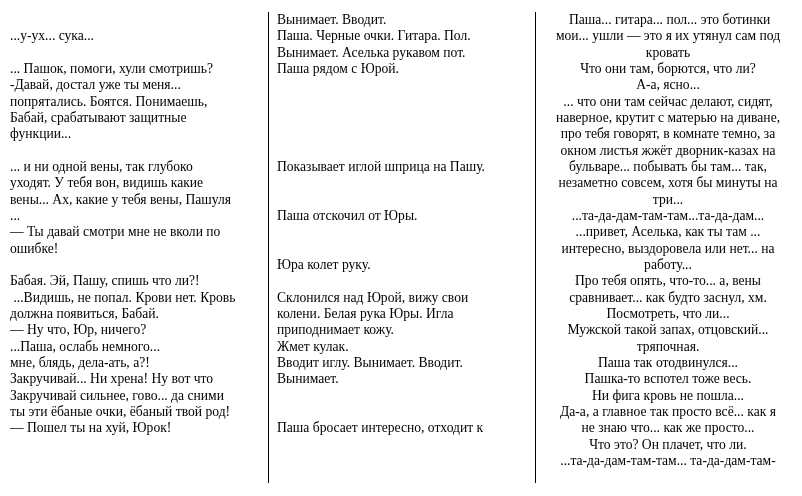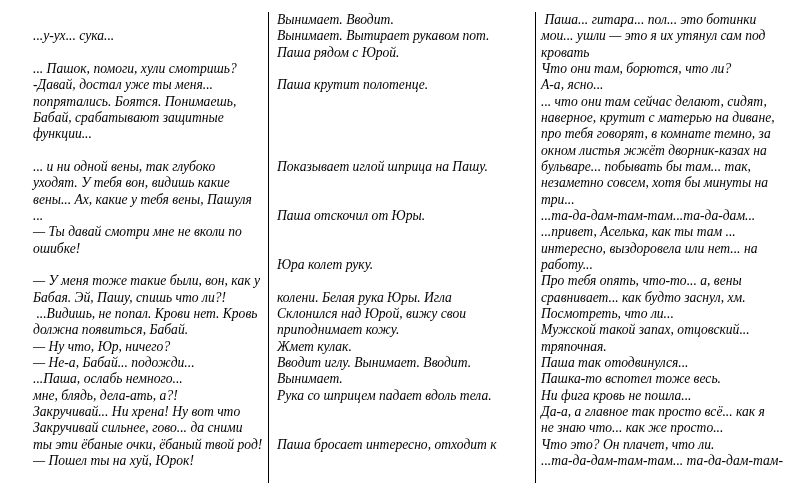--- a/index.html
+++ b/index.html
@@ -13,30 +13,29 @@
     height: 496px;
     background: #ffffff;
     overflow: hidden;
     font-family: "Liberation Serif", "DejaVu Serif", serif;
     color: #000000;
   }
   .col {
     position: absolute;
     top: 12px;
     font-size: 13.6px;
-    font-style: italic;
   }
   .col .line {
     height: 16.34px;
     line-height: 16.34px;
     white-space: pre;
   }
-  #col1 { left: 33px;  width: 242px; }
+  #col1 { left: 10px;  width: 242px; }
   #col2 { left: 277px; width: 250px; }
-  #col3 { left: 541px; width: 254px; }
+  #col3 { left: 541px; width: 254px; text-align: center; }
   .divider {
     position: absolute;
     top: 12px;
     width: 1px;
     height: 471px;
     background: #000000;
   }
   #div1 { left: 268px; }
   #div2 { left: 535px; }
 </style>
@@ -54,59 +53,56 @@
       <div class="line">Бабай, срабатывают защитные</div>
       <div class="line">функции...</div>
       <div class="line"></div>
       <div class="line">... и ни одной вены, так глубоко</div>
       <div class="line">уходят. У тебя вон, видишь какие</div>
       <div class="line">вены... Ах, какие у тебя вены, Пашуля</div>
       <div class="line">...</div>
       <div class="line">— Ты давай смотри мне не вколи по</div>
       <div class="line">ошибке!</div>
       <div class="line"></div>
-      <div class="line">— У меня тоже такие были, вон, как у</div>
       <div class="line">Бабая. Эй, Пашу, спишь что ли?!</div>
       <div class="line"> ...Видишь, не попал. Крови нет. Кровь</div>
       <div class="line">должна появиться, Бабай.</div>
       <div class="line">— Ну что, Юр, ничего?</div>
-      <div class="line">— Не-а, Бабай... подожди...</div>
       <div class="line">...Паша, ослабь немного...</div>
       <div class="line">мне, блядь, дела-ать, а?!</div>
       <div class="line">Закручивай... Ни хрена! Ну вот что</div>
       <div class="line">Закручивай сильнее, гово... да сними</div>
       <div class="line">ты эти ёбаные очки, ёбаный твой род!</div>
       <div class="line">— Пошел ты на хуй, Юрок!</div>
     </div>
   <div id="div1" class="divider"></div>
   <div id="col2" class="col">
       <div class="line">Вынимает. Вводит.</div>
-      <div class="line">Вынимает. Вытирает рукавом пот.</div>
+      <div class="line">Паша. Черные очки. Гитара. Пол.</div>
+      <div class="line">Вынимает. Аселька рукавом пот.</div>
       <div class="line">Паша рядом с Юрой.</div>
       <div class="line"></div>
-      <div class="line">Паша крутит полотенце.</div>
       <div class="line"></div>
       <div class="line"></div>
       <div class="line"></div>
       <div class="line"></div>
       <div class="line">Показывает иглой шприца на Пашу.</div>
       <div class="line"></div>
       <div class="line"></div>
       <div class="line">Паша отскочил от Юры.</div>
       <div class="line"></div>
       <div class="line"></div>
       <div class="line">Юра колет руку.</div>
       <div class="line"></div>
+      <div class="line">Склонился над Юрой, вижу свои</div>
       <div class="line">колени. Белая рука Юры. Игла</div>
-      <div class="line">Склонился над Юрой, вижу свои</div>
       <div class="line">приподнимает кожу.</div>
       <div class="line">Жмет кулак.</div>
       <div class="line">Вводит иглу. Вынимает. Вводит.</div>
       <div class="line">Вынимает.</div>
-      <div class="line">Рука со шприцем падает вдоль тела.</div>
       <div class="line"></div>
       <div class="line"></div>
       <div class="line">Паша бросает интересно, отходит к</div>
     </div>
   <div id="div2" class="divider"></div>
   <div id="col3" class="col">
       <div class="line"> Паша... гитара... пол... это ботинки</div>
       <div class="line">мои... ушли — это я их утянул сам под</div>
       <div class="line">кровать</div>
       <div class="line">Что они там, борются, что ли?</div>

